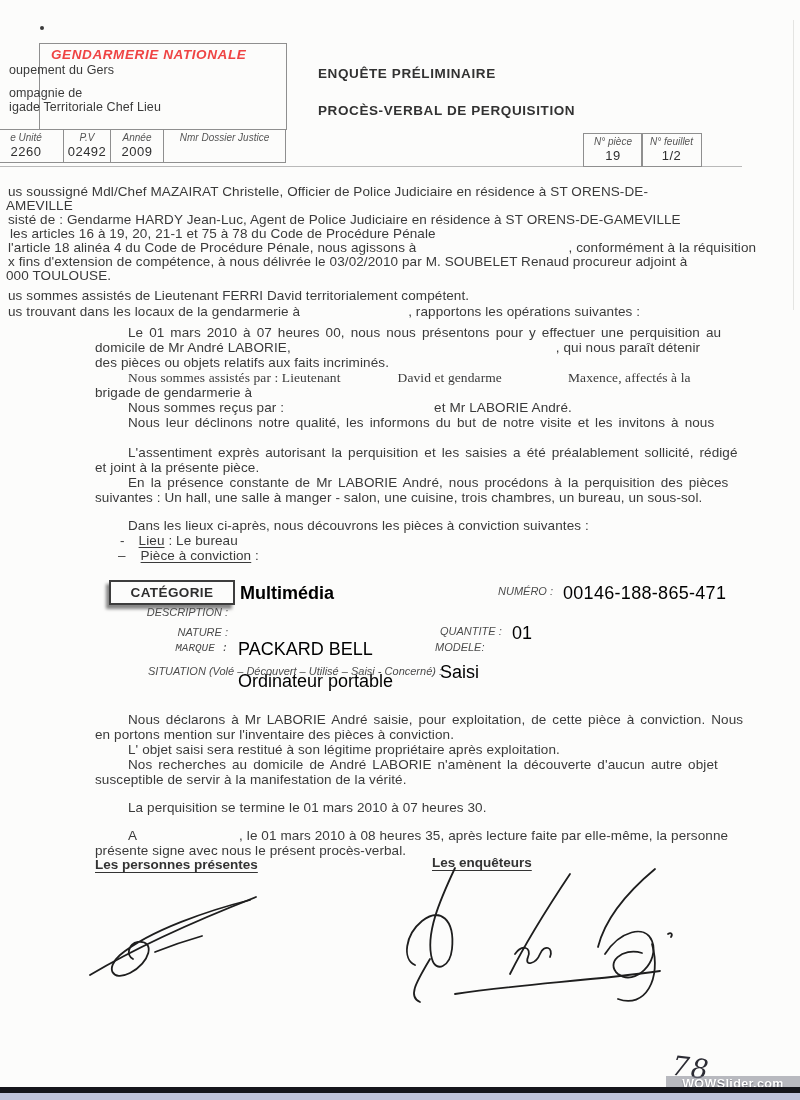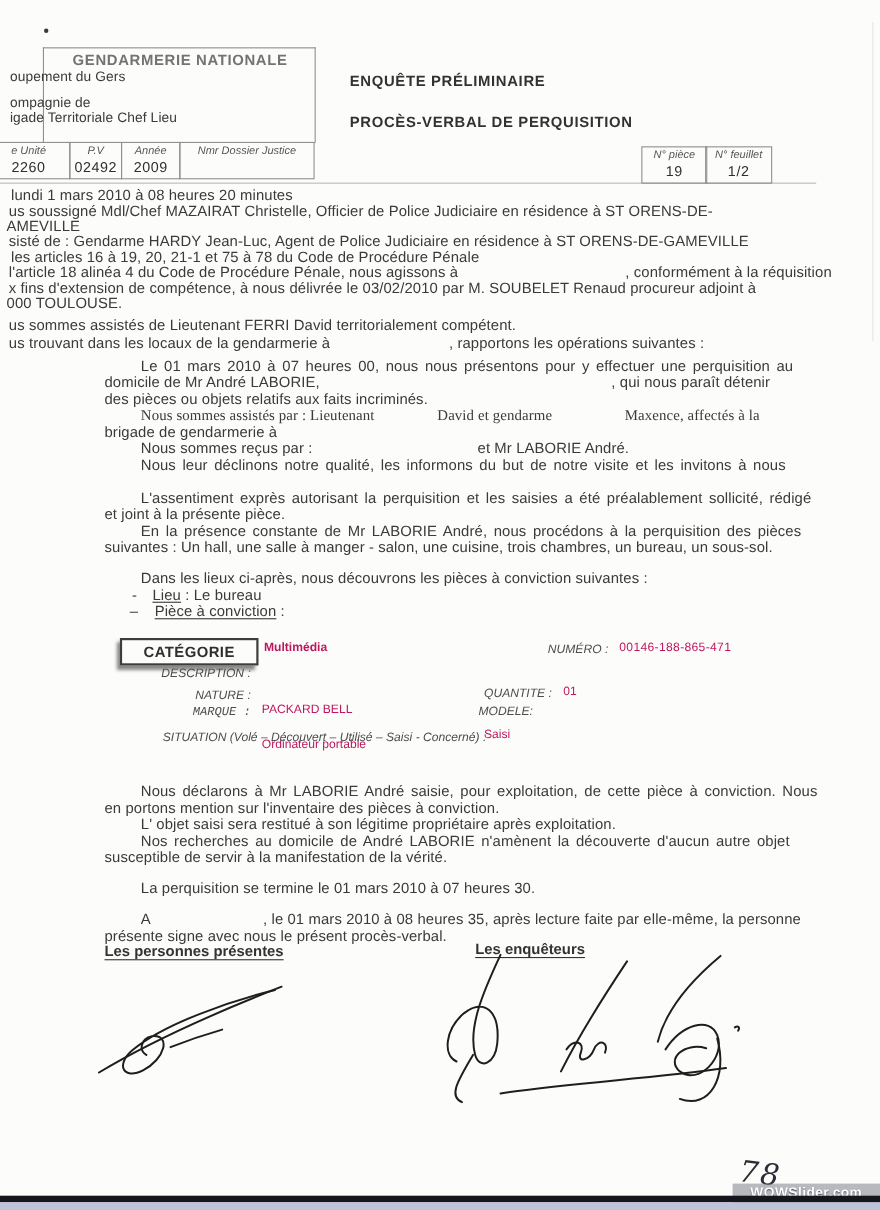--- a/index.html
+++ b/index.html
@@ -4,21 +4,21 @@
 <style>
   html,body{margin:0;padding:0;}
   body{width:800px;height:1100px;overflow:hidden;background:#fcfcfa;font-family:"Liberation Sans",sans-serif;}
   .page{position:relative;width:800px;height:1100px;background:#fcfcfb;}
   .ln{position:absolute;white-space:nowrap;font-size:13.5px;color:#3a3a3a;letter-spacing:.1px;}
   .j{word-spacing:2.1px;}
   .b{font-weight:bold;}
   .ul{text-decoration:underline;text-underline-offset:2px;}
   .gap{display:inline-block;}
   .lab{position:absolute;white-space:nowrap;font-style:italic;font-size:11px;color:#4c4c4c;}
-  .val{position:absolute;white-space:nowrap;font-size:11px;color:#be185d;}
+  .val{position:absolute;white-space:nowrap;font-size:18px;color:#000000;}
   .cell{position:absolute;border:1px solid #8f8f8f;text-align:center;}
   .cell .ch{font-style:italic;font-size:10px;color:#555;margin-top:2px;}
   .cell .cv{font-size:13px;color:#2f2f2f;margin-top:1px;letter-spacing:.5px;}
   .logobox{position:absolute;left:39px;top:43px;width:246px;height:86px;border:1px solid #8f8f8f;border-bottom:none;}
   .hrule{position:absolute;left:0;top:166px;width:742px;height:1px;background:#b9b9b9;}
   .crease{position:absolute;left:793px;top:20px;width:1px;height:290px;background:#e4e4e2;}
   .dot{position:absolute;left:40px;top:26px;width:4px;height:4px;border-radius:50%;background:#3a3a3a;}
   .title{position:absolute;white-space:nowrap;font-weight:bold;font-size:13.5px;color:#323232;letter-spacing:.6px;}
   .catbox{position:absolute;left:109px;top:580px;width:122px;height:21px;border:2px solid #3d3d3d;
           box-shadow:-3px 4px 3px rgba(70,70,70,.65);text-align:center;font-weight:bold;font-size:13.5px;
@@ -36,21 +36,21 @@
 </style>
 </head>
 <body>
 
 <div class="page">
 
   <div class="dot"></div>
   <div class="crease"></div>
 
   <div class="logobox"></div>
-  <div class="ln b" style="left:66px;top:47px;font-size:13.5px;color:#737373;letter-spacing:.6px;">GENDARMERIE NATIONALE</div>
+  <div class="ln b" style="left:51px;top:47px;font-style:italic;font-size:13.5px;color:#ef4444;letter-spacing:.6px;">GENDARMERIE NATIONALE</div>
   <div class="ln" style="left:9px;top:63px;font-size:12.5px;">oupement du Gers</div>
   <div class="ln" style="left:9px;top:86px;font-size:12.5px;">ompagnie de</div>
   <div class="ln" style="left:9px;top:100px;font-size:12.5px;">igade Territoriale Chef Lieu</div>
 
   <div class="cell" style="left:-12px;top:129px;width:74px;height:32px;">
     <div class="ch">e Unité</div>
     <div class="cv">2260</div>
   </div>
   <div class="cell" style="left:63px;top:129px;width:46px;height:32px;">
     <div class="ch">P.V</div>
@@ -71,21 +71,20 @@
 
   <div class="cell" style="left:583px;top:133px;width:58px;height:32px;">
     <div class="ch">N° pièce</div>
     <div class="cv">19</div>
   </div>
   <div class="cell" style="left:641px;top:133px;width:59px;height:32px;">
     <div class="ch">N° feuillet</div>
     <div class="cv">1/2</div>
   </div>
 
-  <div class="ln" style="left:10px;top:170px;">lundi 1 mars 2010 à 08 heures 20 minutes</div>
   <div class="ln" style="left:8px;top:184px;">us soussigné Mdl/Chef MAZAIRAT Christelle, Officier de Police Judiciaire en résidence à ST ORENS-DE-</div>
   <div class="ln" style="left:6px;top:198px;">AMEVILLE</div>
   <div class="ln" style="left:8px;top:212px;">sisté de : Gendarme HARDY Jean-Luc, Agent de Police Judiciaire en résidence à ST ORENS-DE-GAMEVILLE</div>
   <div class="ln" style="left:10px;top:226px;">les articles 16 à 19, 20, 21-1 et 75 à 78 du Code de Procédure Pénale</div>
   <div class="ln" style="left:8px;top:240px;"><span>l'article 18 alinéa 4 du Code de Procédure Pénale, nous agissons à</span><span class="gap" style="width:152px;"></span><span>, conformément à la réquisition</span></div>
   <div class="ln" style="left:8px;top:254px;">x fins d'extension de compétence, à nous délivrée le 03/02/2010 par M. SOUBELET Renaud procureur adjoint à</div>
   <div class="ln" style="left:6px;top:268px;">000 TOULOUSE.</div>
   <div class="ln" style="left:8px;top:288px;">us sommes assistés de Lieutenant FERRI David territorialement compétent.</div>
   <div class="ln" style="left:8px;top:304px;"><span>us trouvant dans les locaux de la gendarmerie à</span><span class="gap" style="width:108px;"></span><span>, rapportons les opérations suivantes :</span></div>
 

